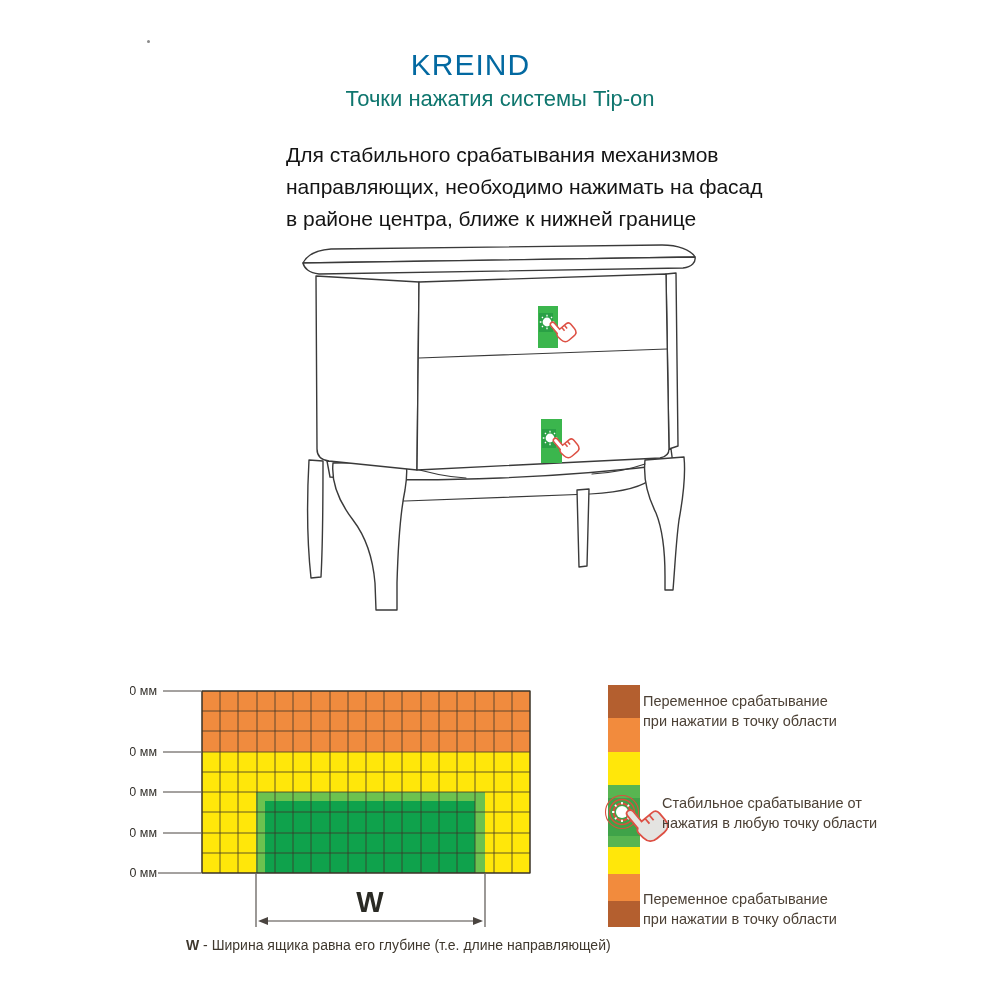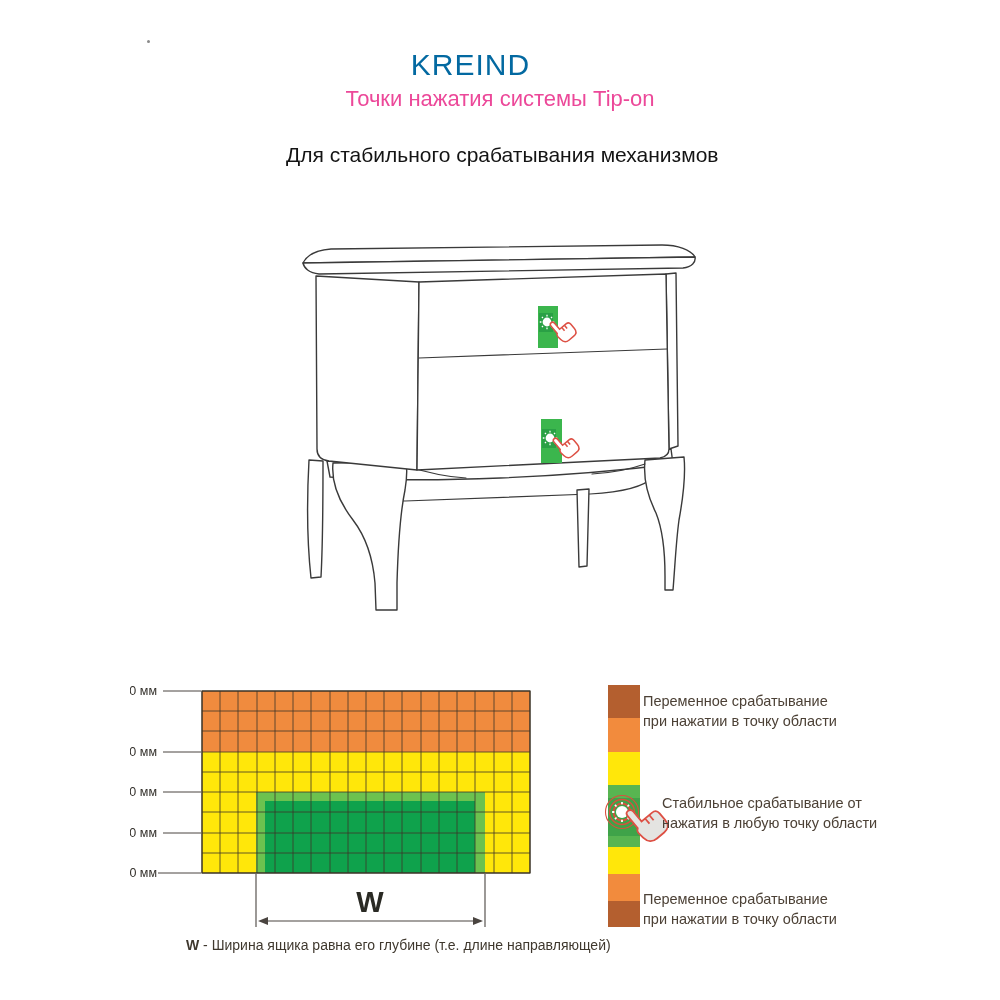--- a/index.html
+++ b/index.html
@@ -3,21 +3,21 @@
 <meta charset="utf-8">
 <style>
   html,body{margin:0;padding:0;background:#fff;}
   .canvas{
     position:relative;width:1000px;height:1000px;background:#ffffff;
     font-family:"Liberation Sans",sans-serif;color:#1c1c1c;overflow:hidden;
   }
   .abs{position:absolute;}
   .stray-dot{left:147px;top:40px;width:3px;height:3px;border-radius:50%;background:#8a8a8a;}
   .brand{left:0;top:48px;width:941px;text-align:center;font-size:30px;letter-spacing:1px;color:#0369a1;}
-  .subtitle{left:0;top:86px;width:1000px;text-align:center;font-size:22px;color:#ec4899;}
+  .subtitle{left:0;top:86px;width:1000px;text-align:center;font-size:22px;color:#0f766e;}
   .intro{left:262px;top:139px;width:500px;font-size:21px;line-height:32px;color:#141414;margin-left:24px;}
   svg text{font-family:"Liberation Sans",sans-serif;}
   .axis-label{font-size:12.5px;fill:#33302b;}
   .w-label{font-size:29px;font-weight:bold;fill:#2a2a24;}
   .footnote{font-size:14px;fill:#3f382e;}
   .legend-text{font-size:14.5px;fill:#4c4136;}
   .lineart{stroke:#3a3a3a;stroke-width:1.4;fill:#ffffff;stroke-linejoin:round;stroke-linecap:round;}
   .lineonly{stroke:#3a3a3a;stroke-width:1.2;fill:none;stroke-linecap:round;}
 </style>
 </head>
@@ -25,20 +25,22 @@
 
 <div class="canvas">
 
   <div class="abs stray-dot"></div>
 
   <div class="abs brand">KREIND</div>
   <div class="abs subtitle">Точки нажатия системы Tip-on</div>
 
   <div class="abs intro">
     <div>Для стабильного срабатывания механизмов</div>
+    <div>направляющих, необходимо нажимать на фасад</div>
+    <div>в районе центра, ближе к нижней границе</div>
   </div>
 
   <svg class="abs" style="left:270px;top:235px;" width="460" height="400" viewBox="270 235 460 400">
     <defs>
       <g id="hand">
         <path d="M2.4,0.8 C1.3,0.8 0.8,1.6 0.8,2.9 L0.8,10.5 C0,10.9 -0.5,11.8 -0.5,12.9 L-0.2,16.1 C0.1,18.9 2,20.7 4.8,20.7 L9.5,20.7 C12.2,20.7 13.9,19 13.9,16.3 L13.9,11.9 C13.9,10.3 12.8,9.2 11.1,9.2 L4.4,9.2 L4.4,2.9 C4.4,1.6 3.6,0.8 2.4,0.8 Z"></path>
         <path fill="none" d="M6.7,9.2 L6.7,12.6 M9.4,9.2 L9.4,12.6"></path>
       </g>
       <g id="burst">
         <circle cx="0" cy="0" r="5.5" fill="#ffffff"></circle>

